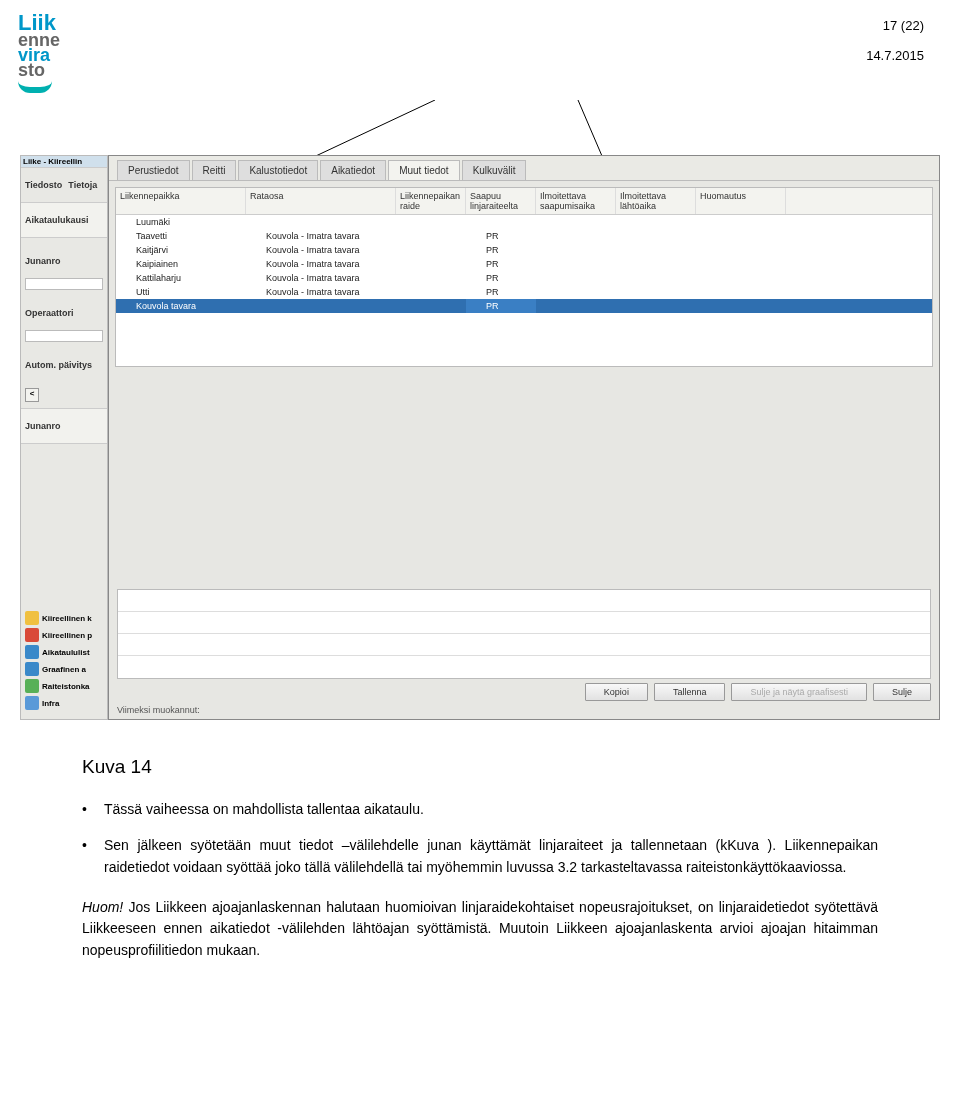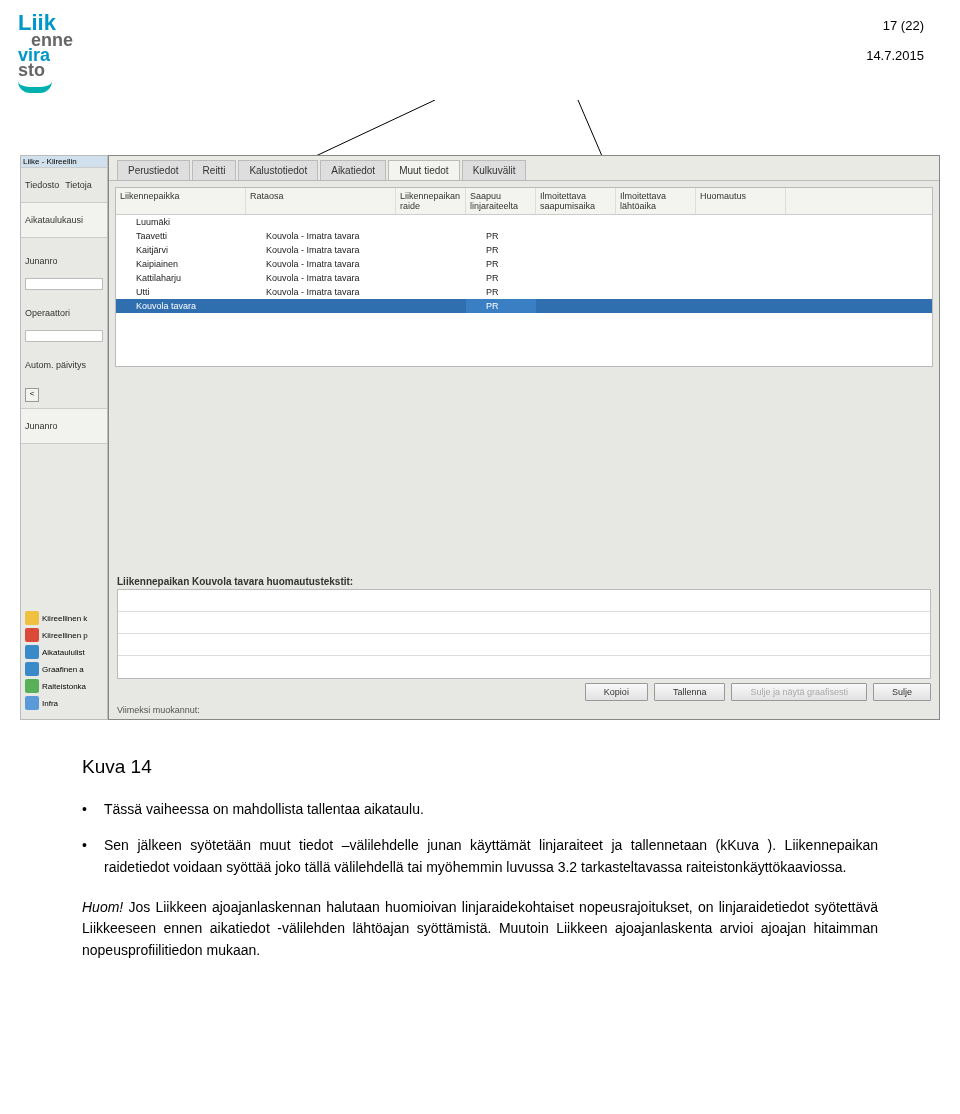--- a/index.html
+++ b/index.html
@@ -12,35 +12,35 @@
     color: #000;
     position: relative;
   }
   .logo {
     position: absolute;
     top: 14px;
     left: 18px;
     width: 68px;
   }
   .logo .l1 { color:#0097c9; font-weight:bold; font-size:22px; line-height:0.85;}
-  .logo .l2 { color:#666; font-weight:bold; font-size:18px; line-height:0.85;text-align:center;}
+  .logo .l2 { color:#666; font-weight:bold; font-size:18px; line-height:0.85;}
   .logo .l3 { color:#0097c9; font-weight:bold; font-size:18px; line-height:0.85;}
   .logo .l4 { color:#666; font-weight:bold; font-size:18px; line-height:0.85;}
   .logo .arc { width:34px; height:12px; margin-top:2px; border-bottom:6px solid #00b0b0; border-radius:0 0 20px 20px;}
   .pagenum { position:absolute; top:18px; right:36px; font-size:13px; }
   .date { position:absolute; top:48px; right:36px; font-size:13px; }
 
   .screenshot {
     position:absolute; top:155px; left:20px; width:920px; height:565px;
     background:#d6d6d0;
   }
   .ss-inner { position:relative; width:100%; height:100%; }
   .ss-bg-left {
     position:absolute; left:0; top:0; width:88px; height:100%;
-    background:#e8e8e4; border:1px solid #bbb;
+    background:#e8e8e4; border:1px solid #bbb;font-weight:bold;
   }
   .ss-bg-left .row { font-size:9px; color:#333; padding:12px 4px; white-space:nowrap; overflow:hidden;}
   .ss-bg-left .title { background:#d0e0ec; font-size:8px; padding:1px 2px; border-bottom:1px solid #ccc;}
   .ss-bg-left .field { margin-top:6px; }
   .ss-bg-left .icons { position:absolute; bottom:6px; left:4px; width:80px; font-size:8px;}
   .ss-bg-left .icons div { margin-bottom:3px; display:flex; align-items:center; gap:3px;}
   .iconbox { width:14px; height:14px; display:inline-block; border-radius:2px;}
 
   .window {
     position:absolute; left:88px; top:0; right:0; bottom:0;
@@ -239,21 +239,20 @@
               <div class="td c2"></div>
               <div class="td c3 cell-col3">PR</div>
               <div class="td c4"></div>
               <div class="td c5"></div>
               <div class="td c6"></div>
             </div>
           </div>
       </div>
 
       <div style="position:absolute; left:0; right:0; bottom:40px;">
-        <div class="notes-label">Liikennepaikan Kouvola tavara huomautustekstit:</div>
         <div class="notes-box">
           <div class="line"></div>
             <div class="line"></div>
             <div class="line"></div>
         </div>
       </div>
 
       <div class="buttons">
         <div class="btn">Kopioi</div>
         <div class="btn">Tallenna</div>

